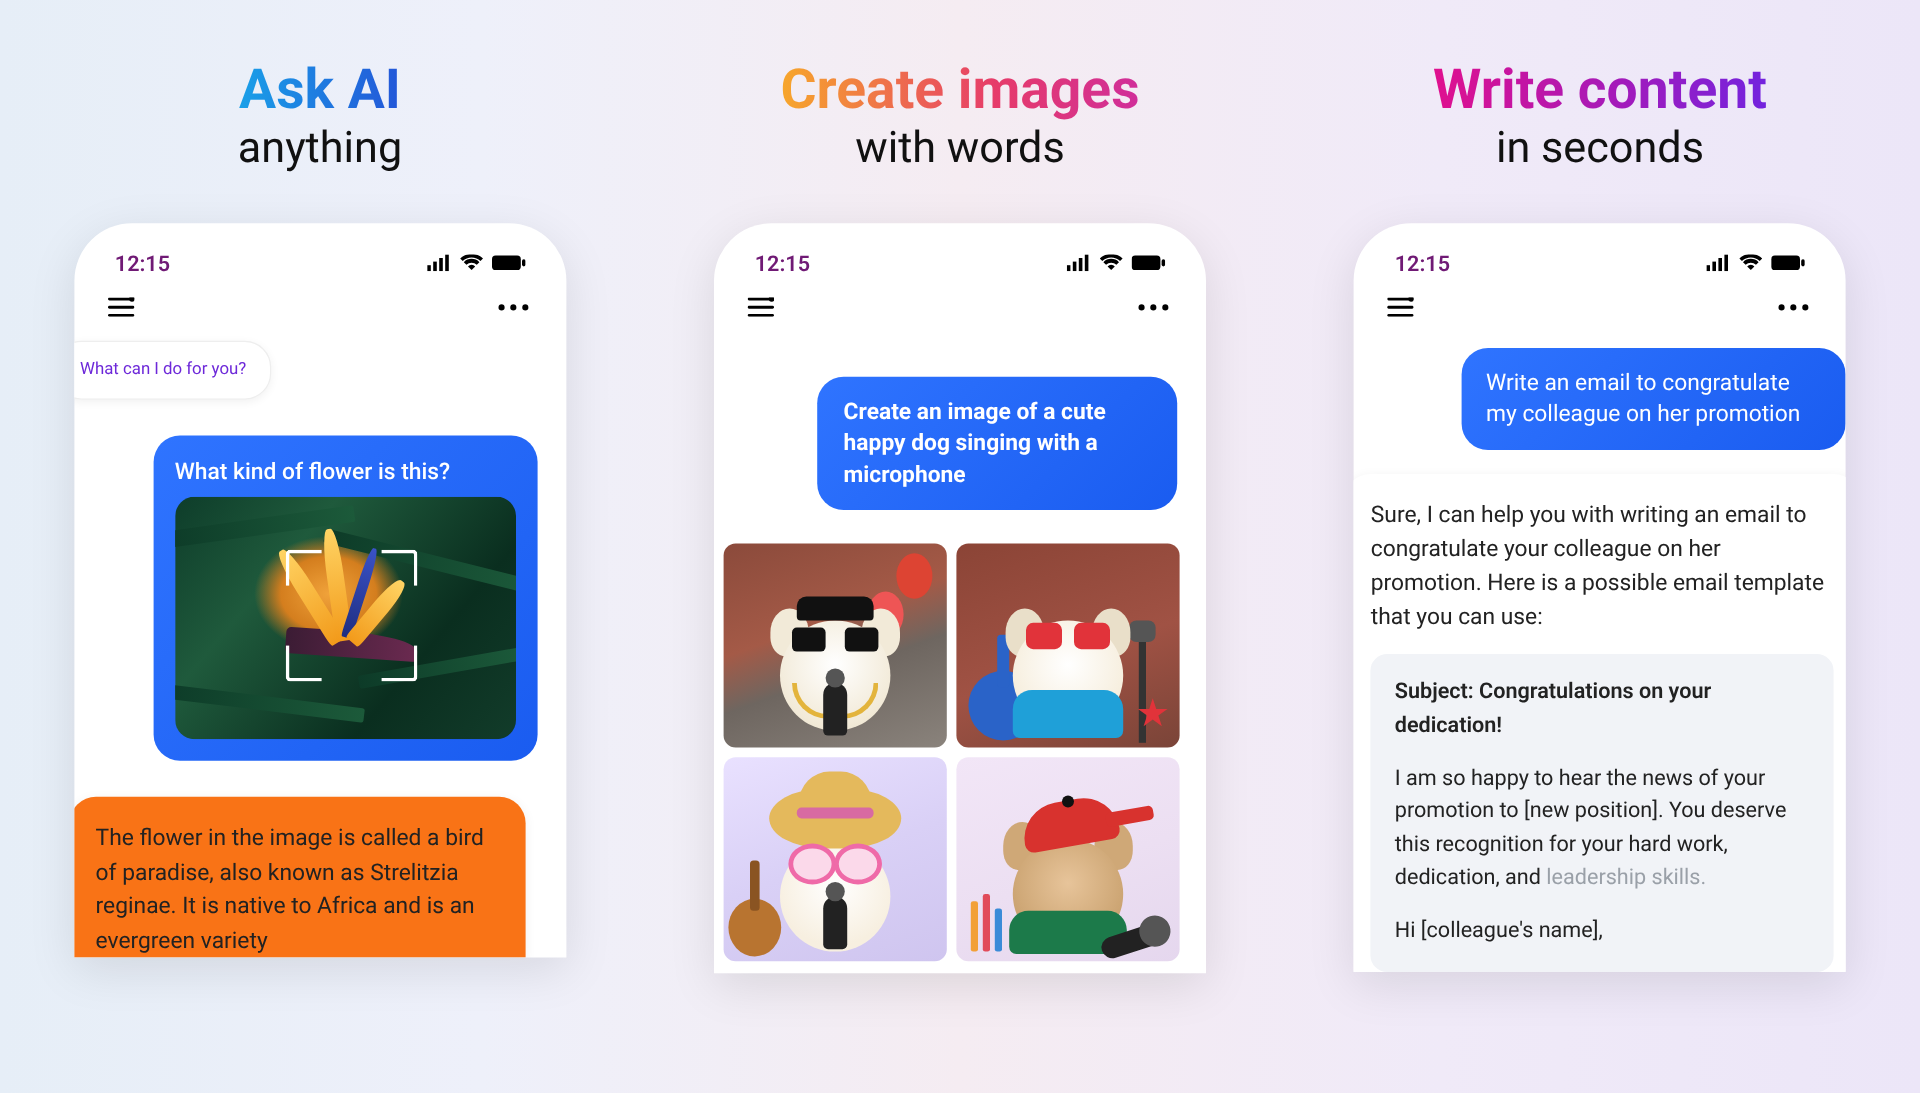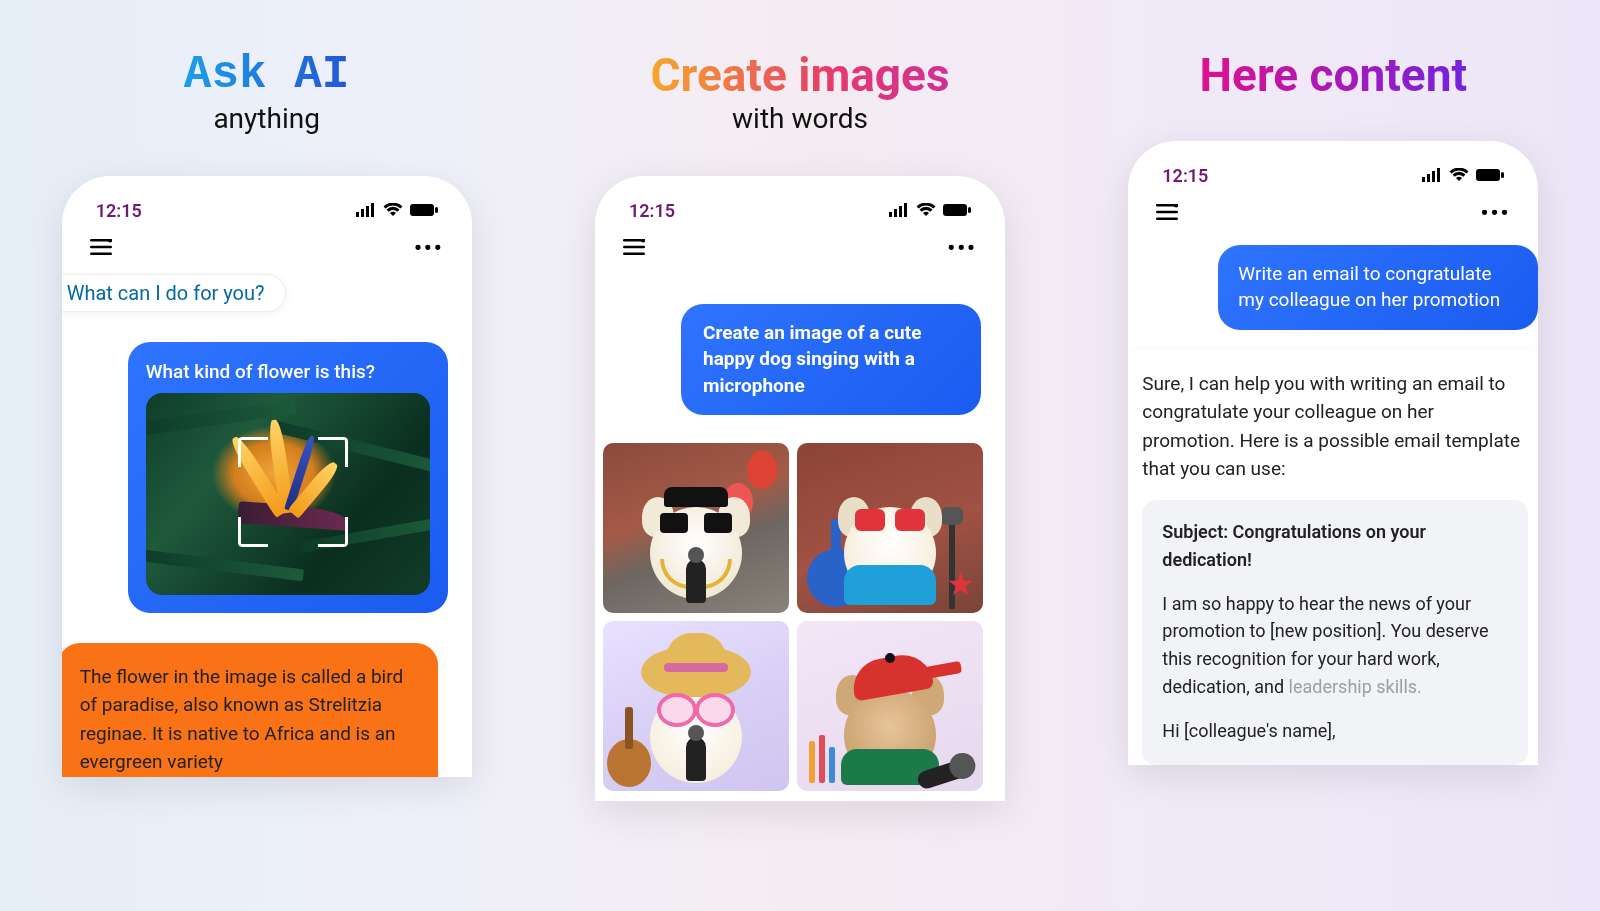--- a/index.html
+++ b/index.html
@@ -22,31 +22,30 @@
   .headline {
     text-align: center;
     margin-bottom: 40px;
   }
   .headline-top {
     font-size: 46px;
     font-weight: 700;
     line-height: 1.1;
   }
   .headline-bottom {
-    font-size: 28px;
+    font-size: 36px;
     font-weight: 400;
     color: #111;
     line-height: 1.25;
   }
   .grad1 {
     background: linear-gradient(90deg, #1aa0e8 0%, #2356d8 100%);
     -webkit-background-clip: text;
     background-clip: text;
     color: transparent;
-    font-family: Liberation Mono, monospace;
   }
   .grad2 {
     background: linear-gradient(90deg, #f7a72b 0%, #e63b6a 60%, #d02e9a 100%);
     -webkit-background-clip: text;
     background-clip: text;
     color: transparent;
   }
   .grad3 {
     background: linear-gradient(90deg, #e0108e 0%, #7323de 100%);
     -webkit-background-clip: text;
@@ -94,24 +93,24 @@
   .chat-area {
     display: flex;
     flex-direction: column;
   }
 
   .bubble-incoming {
     align-self: flex-start;
     background: #fff;
     border: 1px solid #eee;
     box-shadow: 0 2px 8px rgba(0,0,0,0.06);
-    color: #0369a1;
-    padding: 4px 20px;
+    color: #6d28d9;
+    padding: 14px 20px;
     border-radius: 22px;
-    font-size: 20px;
+    font-size: 14px;
     line-height: 1.4;
     max-width: 92%;
   }
 
   
   .p1-greeting { margin-left: -40px; margin-bottom: 30px; }
   .p1-user-bubble {
     background: linear-gradient(135deg, #2f74ff 0%, #1a5cf0 100%);
     color: #fff;
     border-radius: 22px;
@@ -502,21 +501,22 @@
             <div class="cap-btn"></div>
           <div class="mic2"></div>
         </div>
       </div>
     </div>
   </div>
 </div>
 
 <div class="panel">
   <div class="headline">
-    <div class="headline-top grad3">Here content</div>
+    <div class="headline-top grad3">Write content</div>
+    <div class="headline-bottom">in seconds</div>
   </div>
 
   <div class="phone">
     <div class="status-bar">
       <span>12:15</span>
       <span class="status-icons">
         <span class="signal-icon">
           <svg width="20" height="14" viewBox="0 0 20 14">
               <rect x="0" y="9" width="3" height="5" fill="#000"></rect>
               <rect x="5" y="6" width="3" height="8" fill="#000"></rect>

